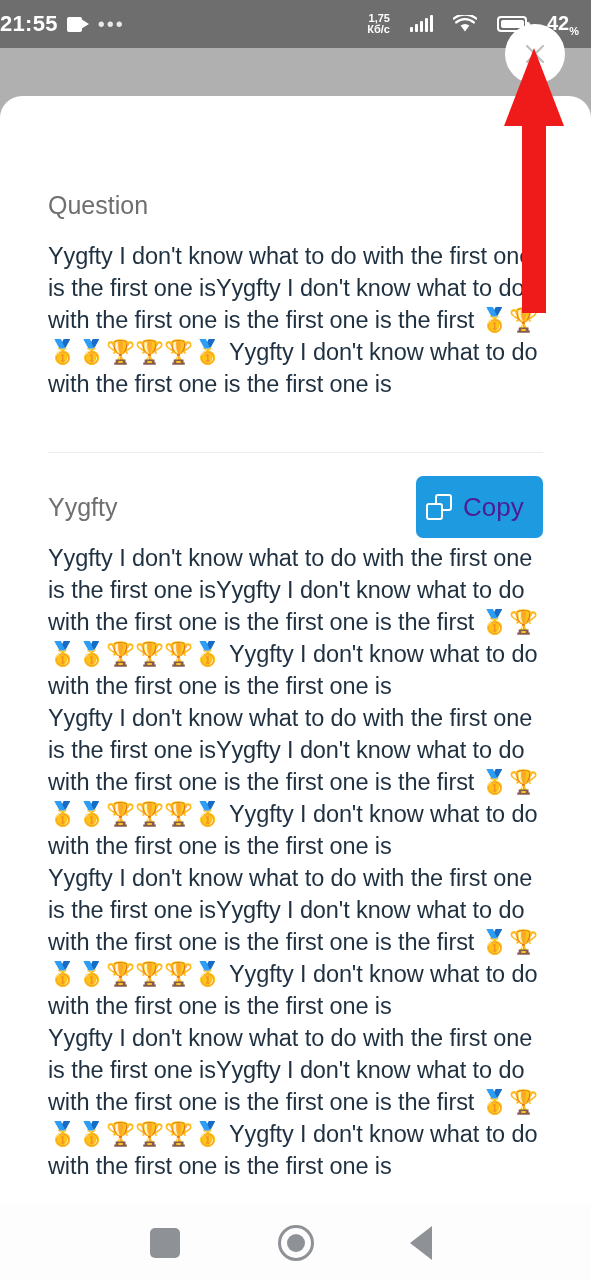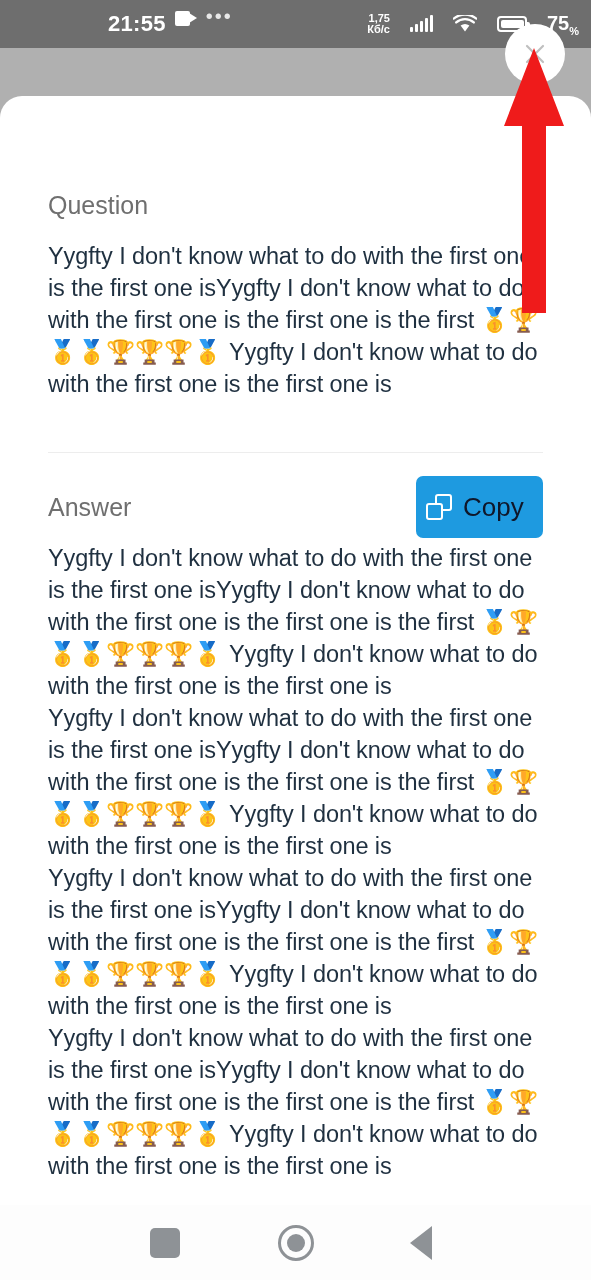--- a/index.html
+++ b/index.html
@@ -10,21 +10,21 @@
     overflow:hidden;
     position:relative;
   }
 
   
   #status-bar{
     position:absolute; top:0; left:0; width:591px; height:48px;
     background:#6e6e6e; color:#ffffff;
     display:flex; align-items:center; z-index:40;
   }
-  .sb-left{ display:flex; gap:9px; margin-left:108px; }
+  .sb-left{ display:flex; align-items:center; gap:9px; }
   .sb-time{ font-size:22px; font-weight:600; letter-spacing:.3px; }
   .sb-rec{ width:22px; height:15px; position:relative; display:inline-block; }
   .sb-rec:before{content:"";position:absolute;left:0;top:0;width:15px;height:15px;background:#fff;border-radius:2px;}
   .sb-rec:after{content:"";position:absolute;left:14px;top:2px;border-top:5px solid transparent;border-bottom:5px solid transparent;border-left:8px solid #fff;}
   .sb-dots{ font-size:20px; letter-spacing:2px; color:#e8e8e8; line-height:10px; }
   .sb-right{ margin-left:auto; margin-right:12px; display:flex; align-items:center; gap:20px; }
   .sb-speed{ font-size:11px; line-height:11px; text-align:right; font-weight:700;}
   .sb-bars{ display:flex; align-items:flex-end; gap:2px; height:16px; }
   .sb-bars i{ display:block; width:3px; background:#fff; border-radius:1px; }
   .sb-bars i:nth-child(1){height:5px;}
@@ -79,21 +79,21 @@
 
   #answer-head{
     margin-top:23px;
     display:flex; align-items:center; justify-content:space-between;
     height:62px;
   }
   #copy-button{
     background:#1e9ae0; border-radius:7px; border:none;
     height:62px; min-width:127px; padding:0 10px;
     display:flex; align-items:center; gap:11px;
-    color:#0f172a; font-size:26px; font-family:"Liberation Sans", sans-serif;
+    color:#4c1d95; font-size:26px; font-family:"Liberation Sans", sans-serif;
     cursor:pointer;
   }
   #copy-button .ci{ width:26px; height:26px; position:relative; flex:0 0 auto; }
   #copy-button .ci b{
     position:absolute; display:block; border:2.4px solid #fff; border-radius:3px;
   }
   #copy-button .ci b.back{ right:0; top:0; width:17px; height:17px; }
   #copy-button .ci b.front{ left:0; bottom:0; width:17px; height:17px; background:#1e9ae0; }
 
   #answer-text{ margin-top:4px; }
@@ -139,21 +139,21 @@
     <span class="sb-wifi">
       <svg width="24" height="18" viewBox="0 0 24 18" aria-hidden="true">
         <path d="M12 16.5 L7.6 10.6 A7.4 7.4 0 0 1 16.4 10.6 Z" fill="#fff"></path>
         <path d="M3.2 7.4 A13.5 13.5 0 0 1 20.8 7.4" stroke="#fff" stroke-width="2.4" fill="none" stroke-linecap="round"></path>
         <path d="M0.6 3.6 A18 18 0 0 1 23.4 3.6" stroke="#fff" stroke-width="2.2" fill="none" stroke-linecap="round"></path>
       </svg>
     </span>
     <span class="sb-batt">
         <i></i>
       </span>
-    <span class="sb-pct"><span>75</span><sub>%</sub></span>
+    <span class="sb-pct"><span>42</span><sub>%</sub></span>
   </div>
 </div>
 
 <div id="scrim"></div>
 
 <div id="close-btn">
   <svg width="26" height="26" viewBox="0 0 26 26" aria-hidden="true">
     <path d="M5 5 L21 21 M21 5 L5 21" stroke="#8b8b8b" stroke-width="2.2" stroke-linecap="round" fill="none"></path>
   </svg>
 </div>
@@ -161,21 +161,21 @@
 <div id="sheet">
   <div id="sheet-scroll">
 
     <div class="section-label" id="question-label">Question</div>
 
     <div class="body-text" id="question-text">Yygfty I don't know what to do with the first one is the first one isYygfty I don't know what to do with the first one is the first one is the first 🥇🏆🥇🥇🏆🏆🏆🥇 Yygfty I don't know what to do with the first one is the first one is</div>
 
     <div id="divider"></div>
 
     <div id="answer-head">
-      <div class="section-label">Answer</div>
+      <div class="section-label">Yygfty</div>
       <button id="copy-button">
         <span class="ci">
             <b class="back"></b>
             <b class="front"></b>
           </span>
         <span>Copy</span>
       </button>
     </div>
 
     <div class="body-text" id="answer-text">Yygfty I don't know what to do with the first one is the first one isYygfty I don't know what to do with the first one is the first one is the first 🥇🏆🥇🥇🏆🏆🏆🥇 Yygfty I don't know what to do with the first one is the first one is

